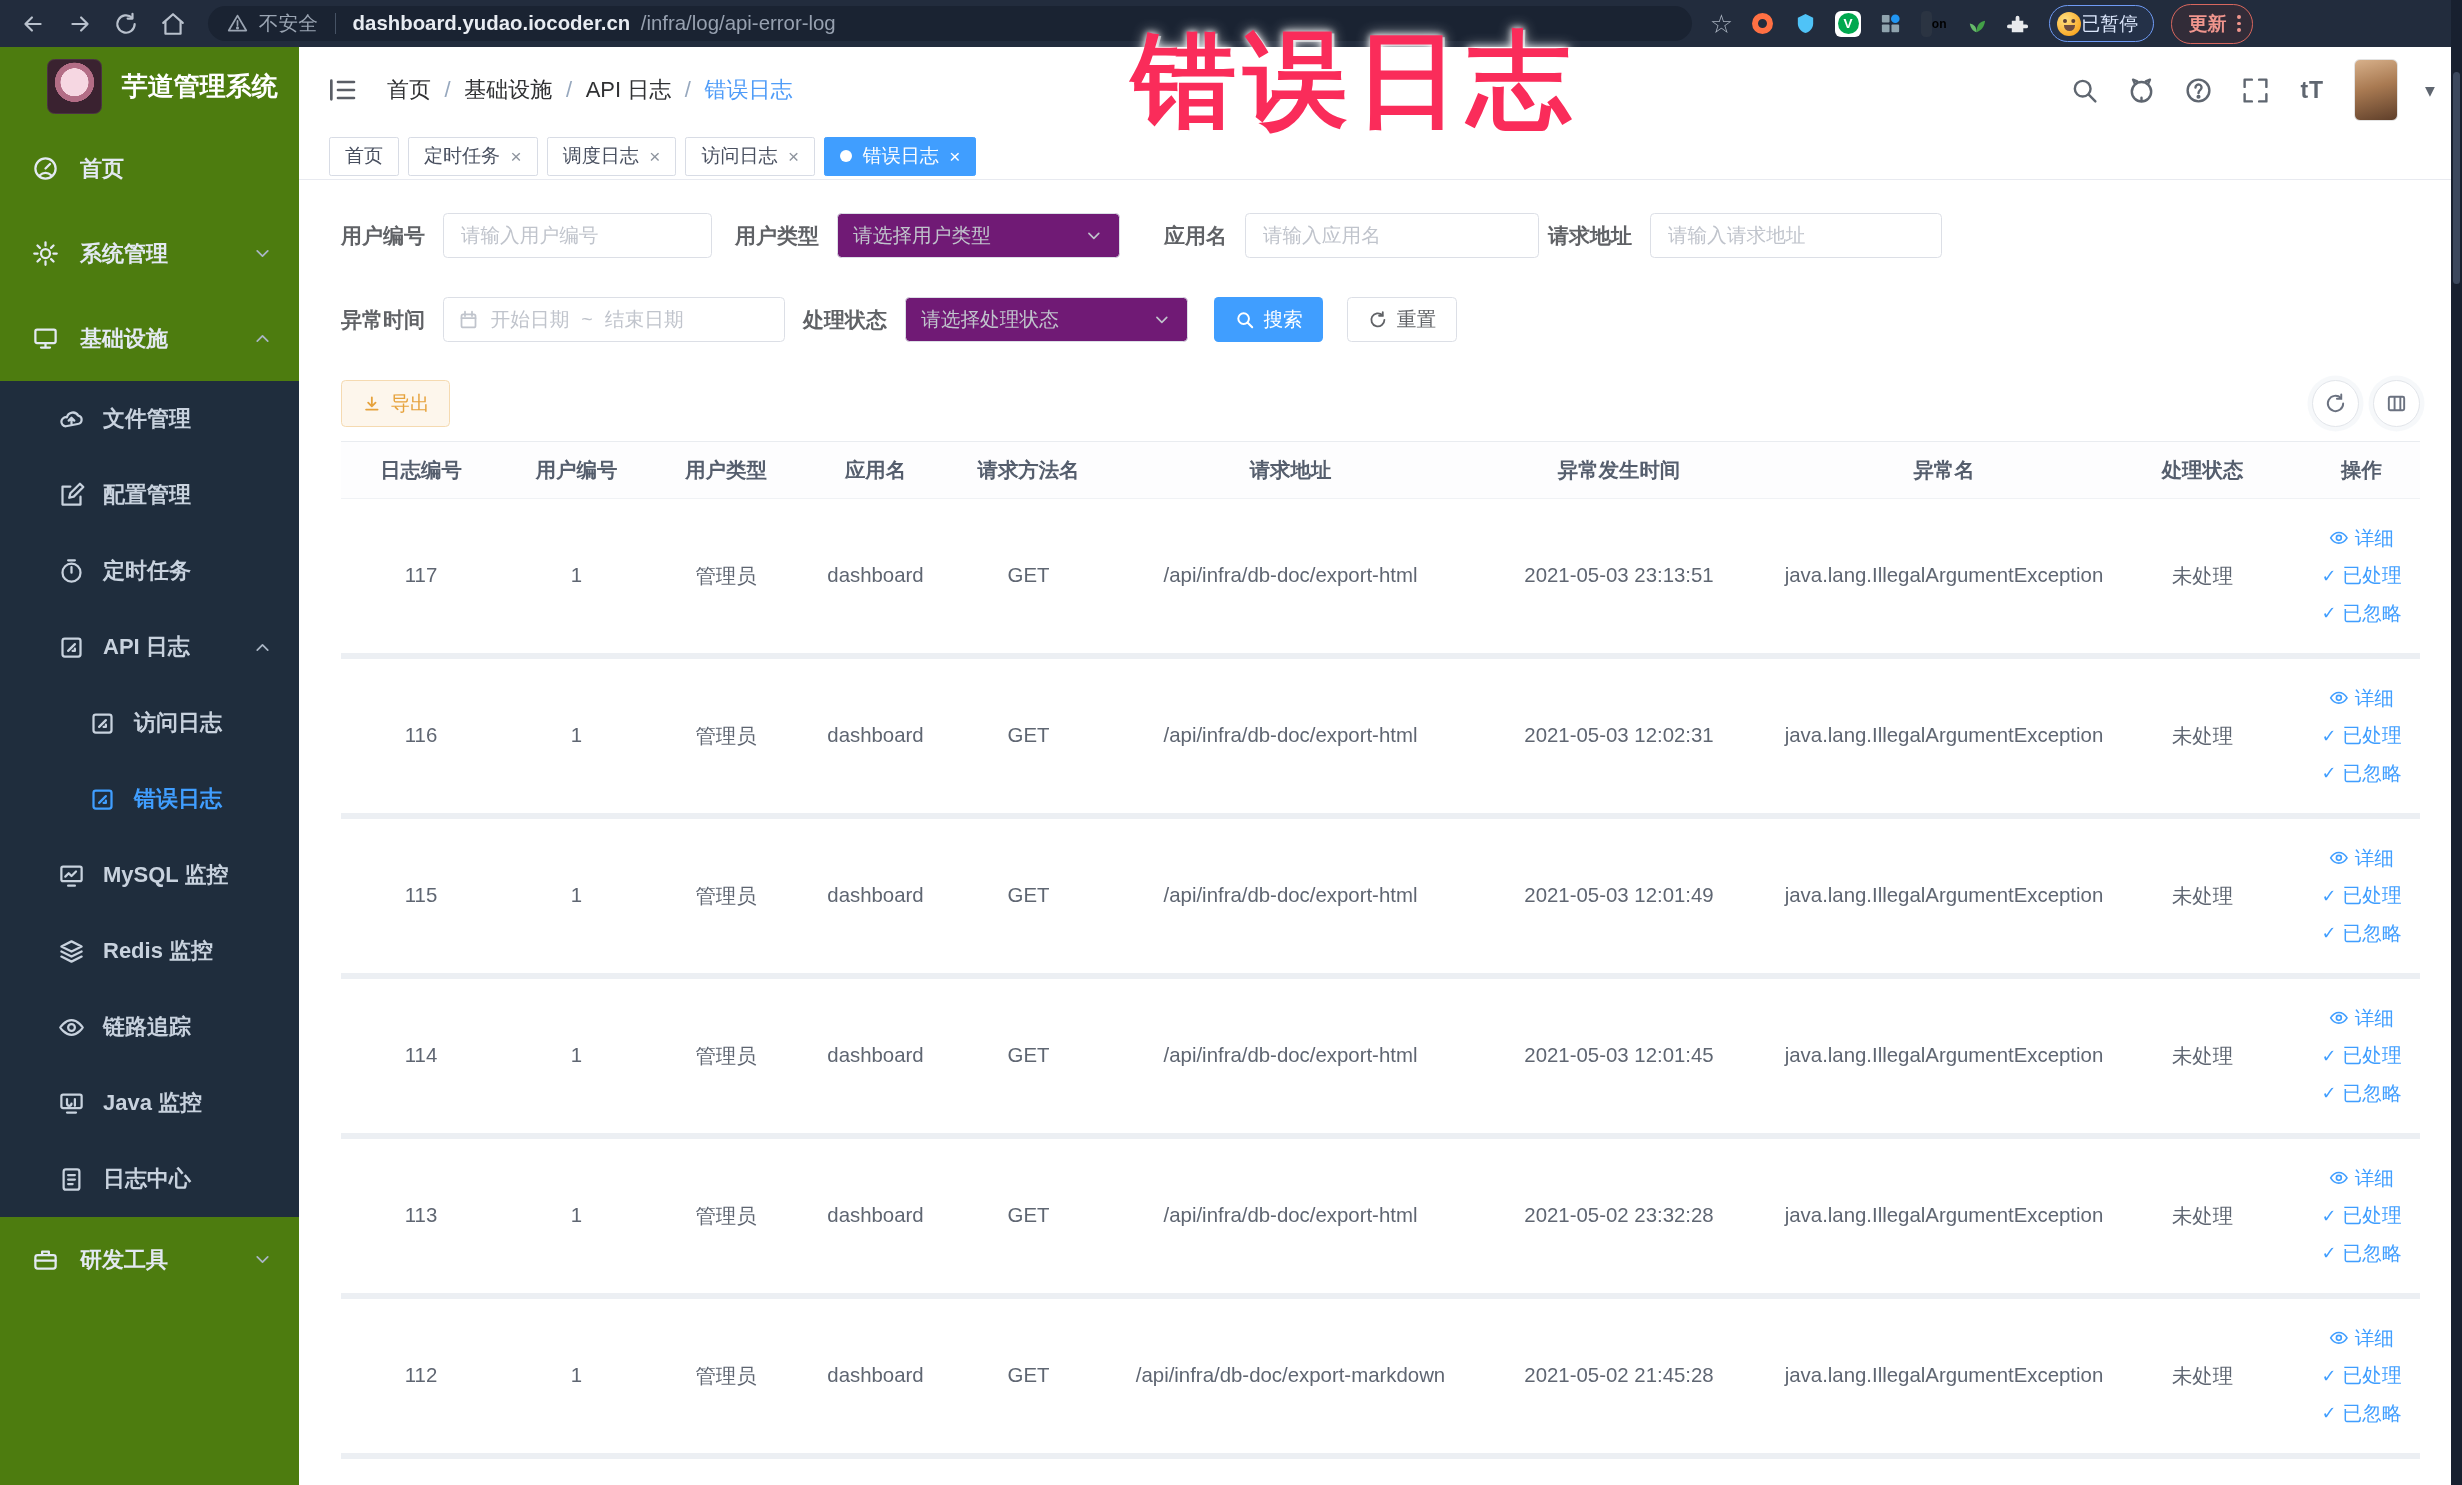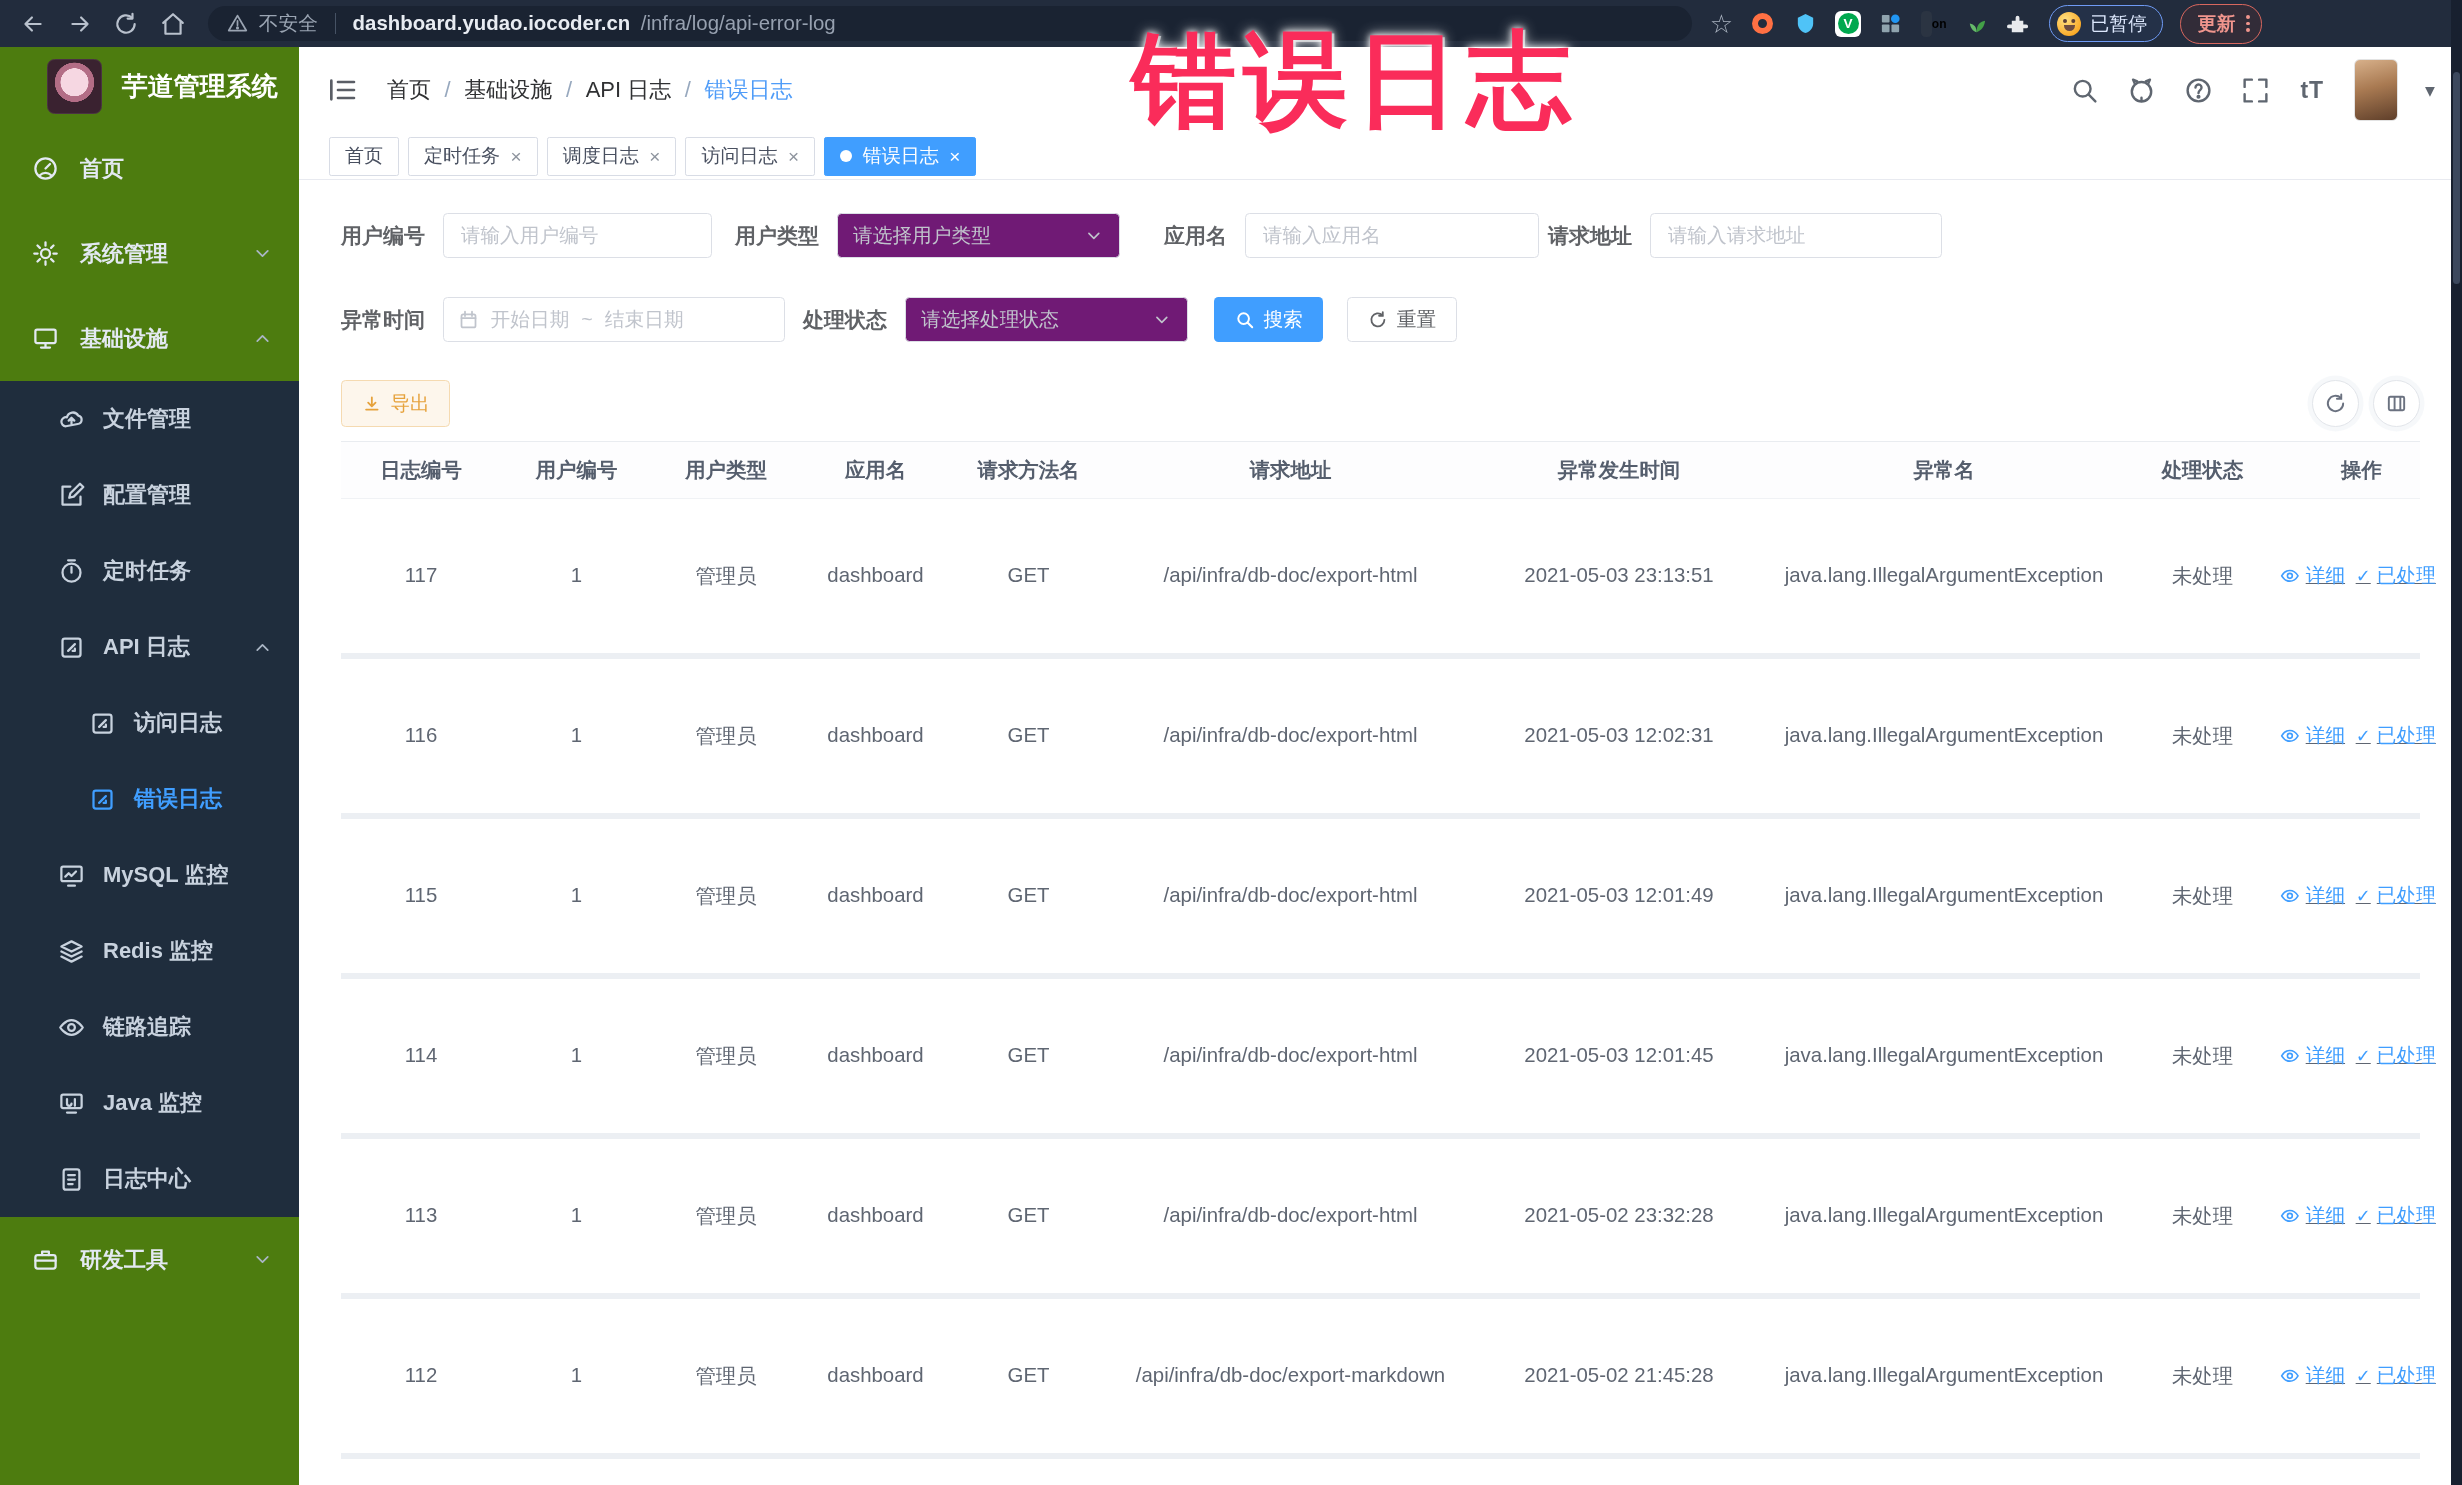--- a/index.html
+++ b/index.html
@@ -23,21 +23,21 @@
   .star { color:#aab3c0; font-size:26px; line-height:1; }
   .ext { width:26px; height:26px; position:relative; display:flex; align-items:center; justify-content:center; }
   .ext-donut { width:21px; height:21px; border-radius:50%; border:6px solid #ff7043; }
   .ext-shield svg { width:23px; height:23px; }
   .ext-v { width:26px; height:26px; border-radius:6px; background:#fff; display:flex; align-items:center; justify-content:center; }
   .ext-v i { width:21px; height:21px; border-radius:50%; background:#00a84f; color:#fff; font-style:normal; font-size:13.6px; font-weight:bold; display:flex; align-items:center; justify-content:center; }
   .ext-grid svg { width:23px; height:23px; }
   .ext-on { width:26px; height:26px; background:#2b3442; border-radius:4.5px; }
   .ext-leaf svg { width:23px; height:23px; }
   .ext-puzzle svg { width:23px; height:23px; }
-  .badge-paused { display:flex; align-items:center; gap:9px; border:1.5px solid #6f9bf5; border-radius:19.7px; padding:4.5px 15px 4.5px 7.6px; color:#dbe6fb; font-size:19px; background:rgba(40,60,95,.35); }
+  .badge-paused { display:flex; align-items:center; border:1.5px solid #6f9bf5; border-radius:19.7px; padding:4.5px 15px 4.5px 7.6px; color:#dbe6fb; font-size:19px; background:rgba(40,60,95,.35); }
   .emoji { width:24px; height:24px; border-radius:50%; background:radial-gradient(circle at 35% 32%,#ffe082,#f9a825 75%); position:relative; }
   .emoji::before { content:""; position:absolute; left:6px; top:7.6px; width:3.8px; height:3.8px; border-radius:50%; background:#5d4037; box-shadow:8.3px 0 0 #5d4037; }
   .emoji::after { content:""; position:absolute; left:6.8px; top:13px; width:10.6px; height:6px; border-radius:0 0 10.6px 10.6px; background:#6d4c41; }
   .btn-update { display:flex; align-items:center; gap:10.6px; border:1.5px solid #d9675e; border-radius:19.7px; padding:6px 10.6px 6px 16.7px; color:#f0958d; font-size:19px; font-weight:bold; background:rgba(90,45,45,.30); }
   .vdots { display:flex; flex-direction:column; gap:3px; }
   .vdots i { width:3.8px; height:3.8px; border-radius:50%; background:#f0958d; }
 
   
   .app { display:flex; height:1439px; }
 
@@ -108,21 +108,21 @@
   .circ { width:47px; height:47px; border-radius:50%; border:0.8px solid #e2e5ea; background:#fff; display:flex; align-items:center; justify-content:center; color:#6b7280; box-shadow:0 0 0 4.5px rgba(230,234,240,.35); }
   .circ svg { width:23px; height:23px; }
 
   
   .table { margin-top:13.6px; }
   .tgrid { display:grid; grid-template-columns:160px 151px 148px 151px 155px 369px 288px 362px 155px 163px; }
   .thead { height:58px; align-items:center; border-top:1.5px solid #e9ecf0; border-bottom:1.5px solid #f0f2f5; background:#fdfdfe; }
   .th { text-align:center; font-size:20.4px; font-weight:bold; color:#555e6d; }
   .trow { height:160px; align-items:center; border-bottom:6px solid #eceff3; background:#fff; }
   .td { text-align:center; font-size:20.4px; color:#5f6672; overflow:hidden; white-space:nowrap; }
-  .ops { display:flex; flex-direction:row; gap:10.6px; align-items:center;text-decoration:underline; }
+  .ops { display:flex; flex-direction:column; gap:10.6px; align-items:center; }
   .op { display:flex; align-items:center; gap:6px; color:#409eff; font-size:19.7px; cursor:pointer; text-decoration:none; }
   .op svg { width:19.7px; height:19.7px; }
   .op .ck { font-size:18px; }
 
   
   .right-strip { position:absolute; top:0; right:0; width:11.4px; height:1486px; background:#18202f; z-index:30; }
   .right-strip .thumb { position:absolute; top:72px; left:2.3px; width:6.8px; height:212px; border-radius:3.8px; background:#3c485d; }
 
   
   .watermark { position:absolute; left:1132px; top:12px; z-index:40; font-size:104px; font-weight:bold; letter-spacing:7.6px; color:#fa2c5a; pointer-events:none;

